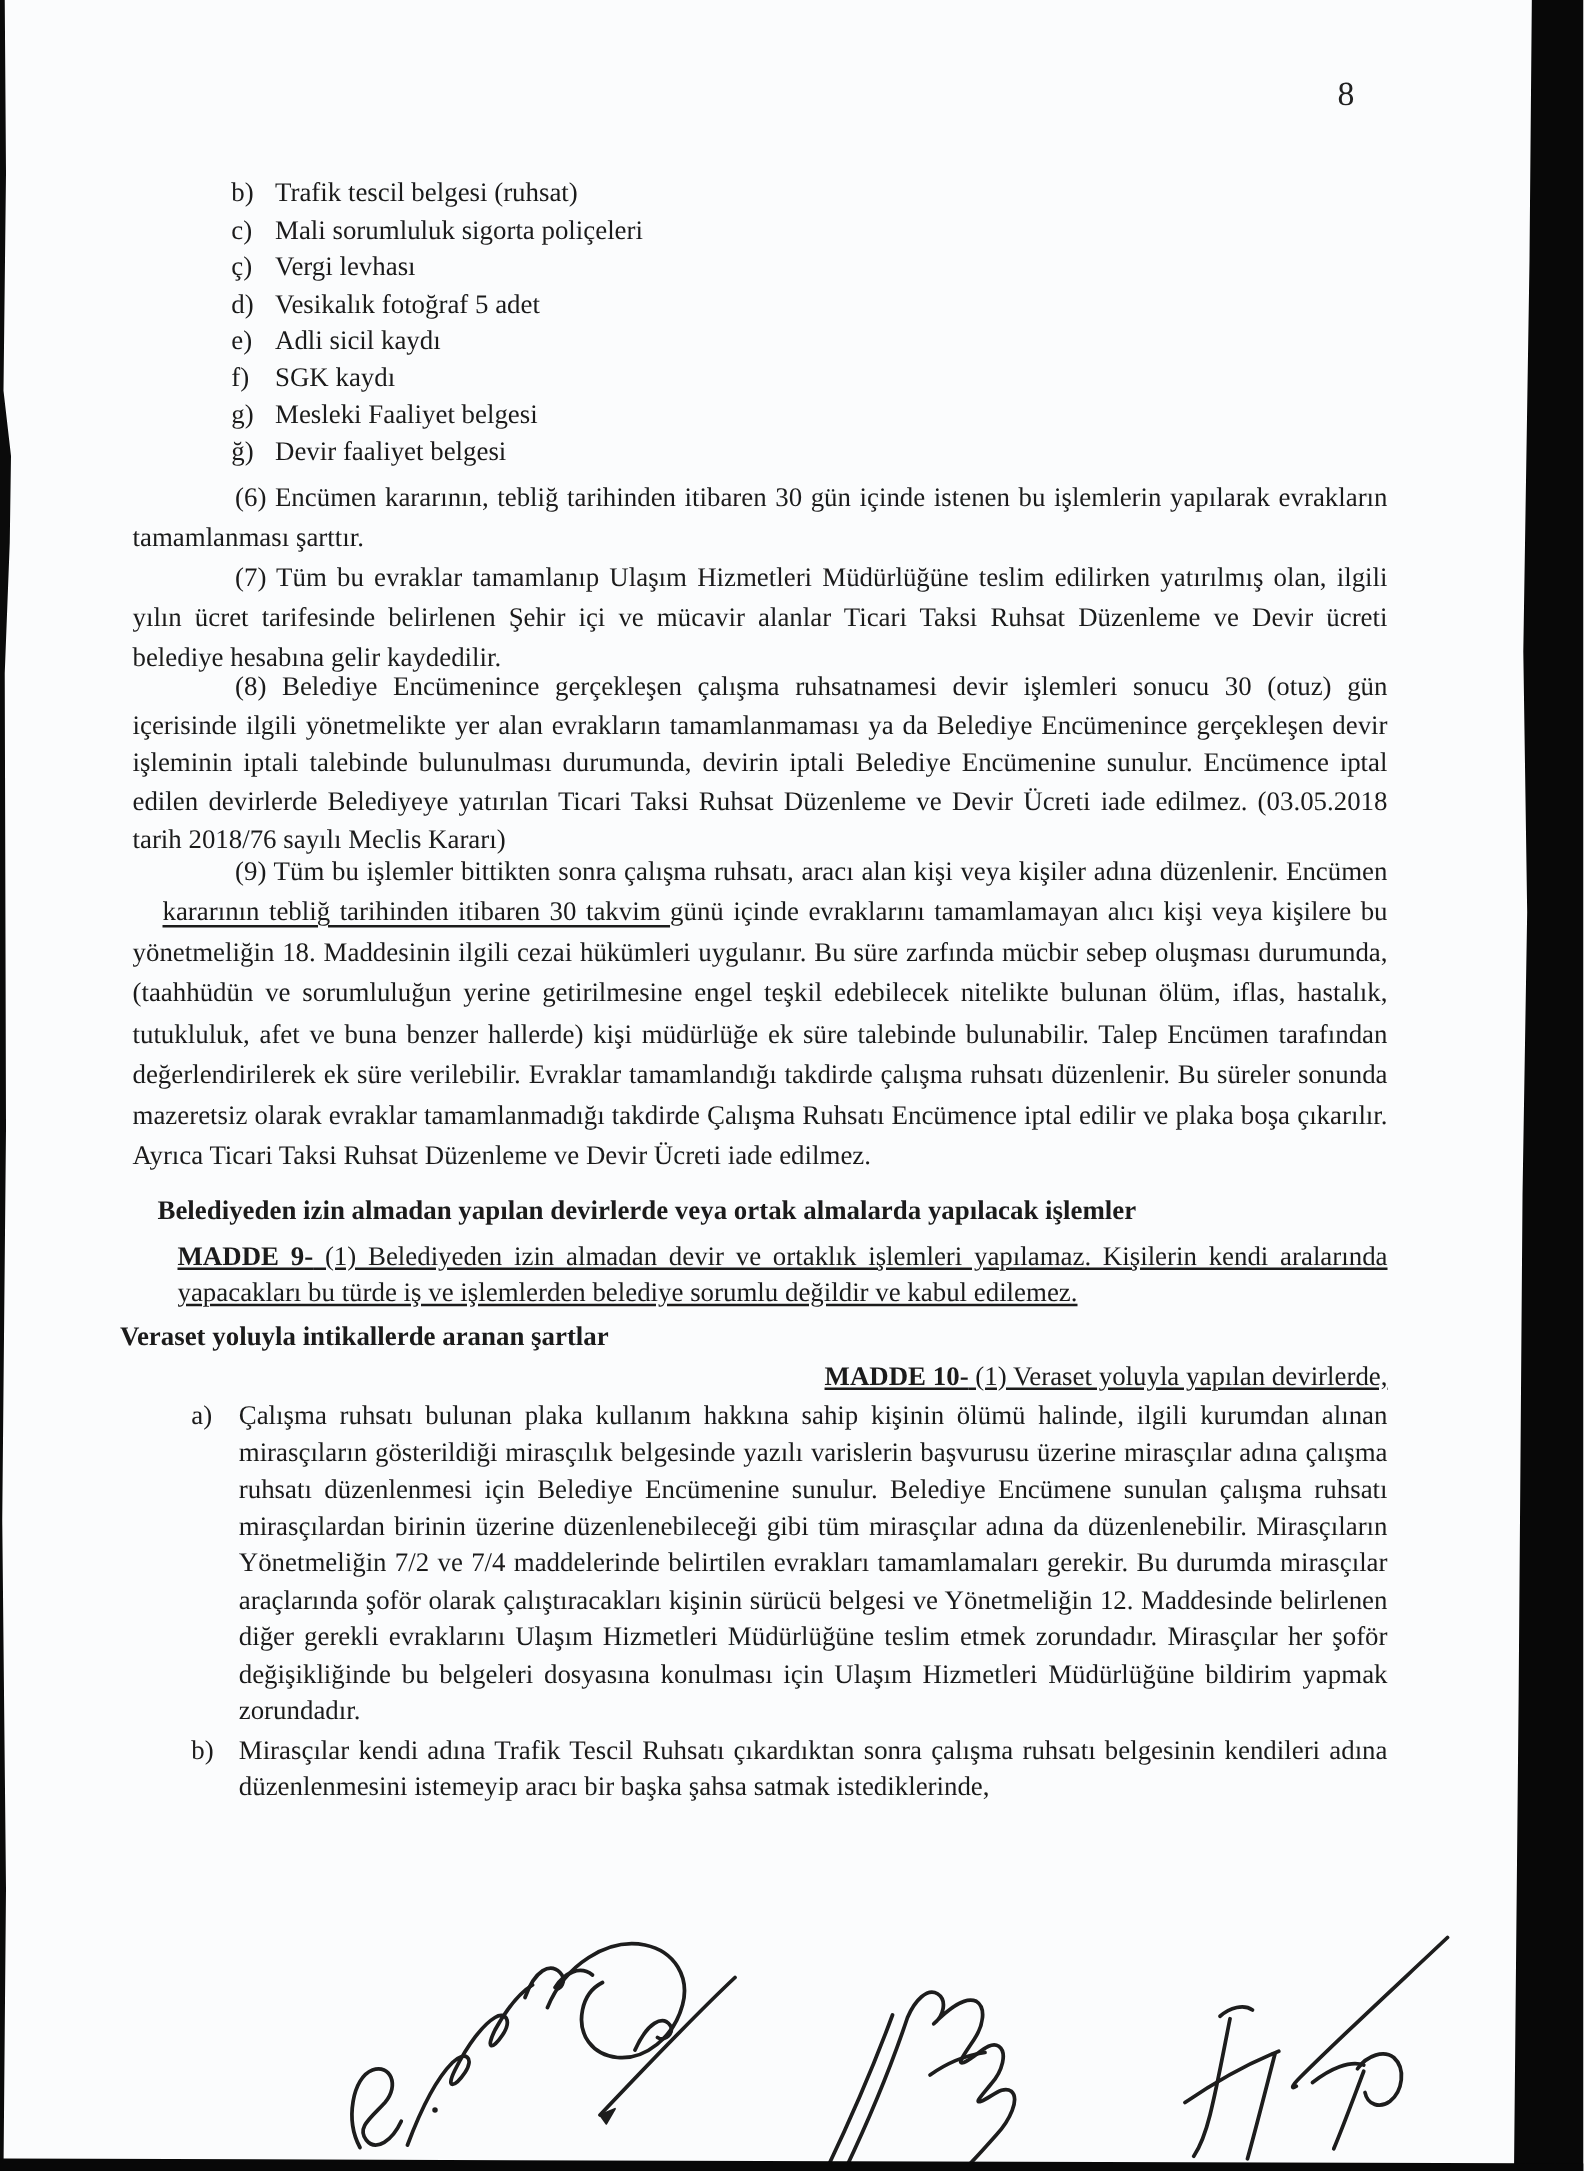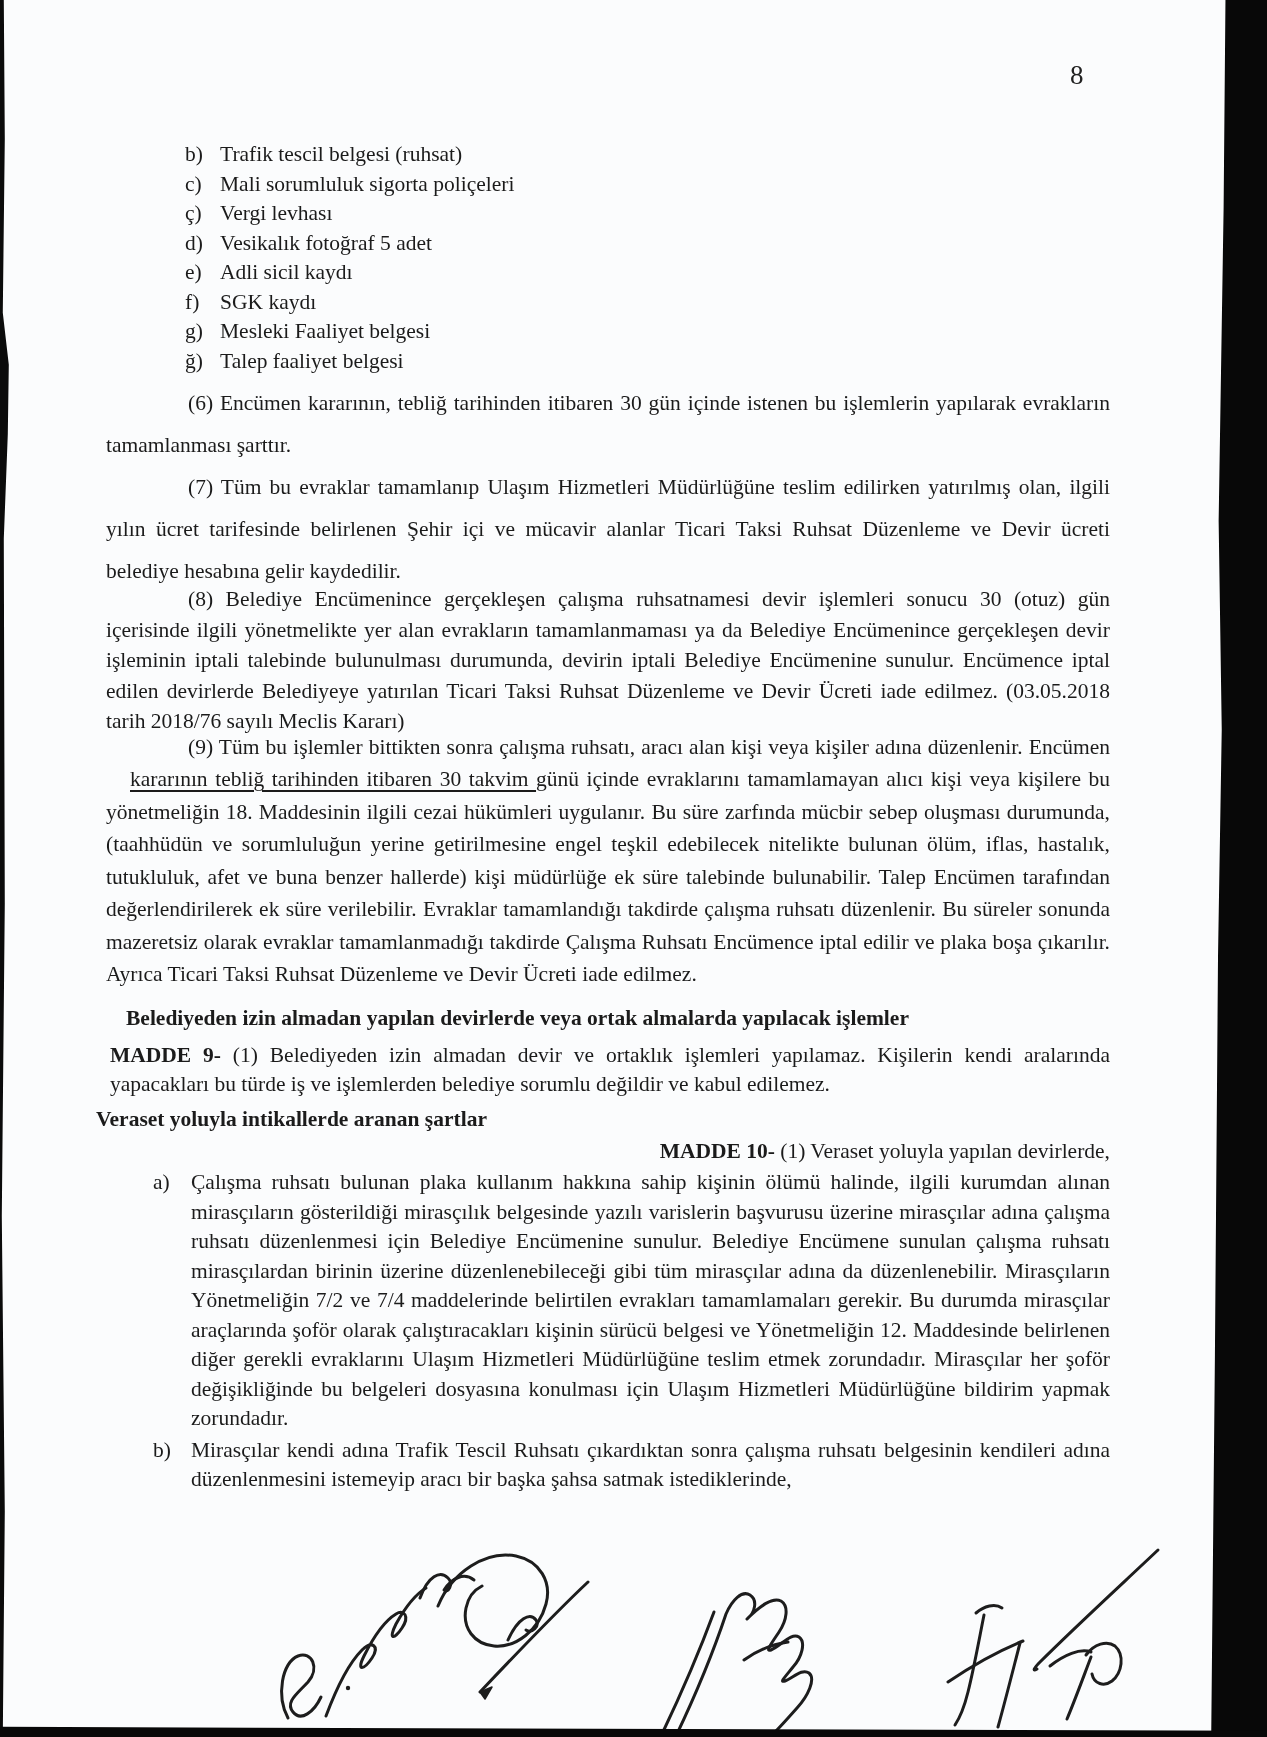--- a/index.html
+++ b/index.html
@@ -43,35 +43,35 @@
   .content {
     position: absolute; left: 106px; top: 140px; width: 1004px;
     font-size: 21.5px; line-height: 30px;
   }
 
   .chk-row { position: relative; padding-left: 114px; line-height: 29.5px; }
   .chk-marker { position: absolute; left: 79px; top: 0; }
 
   .clause {
     margin: 0; text-align: justify; text-justify: inter-word;
-    text-indent: 82px; line-height: 42px;
+    text-indent: 82px; line-height: 32px;
   }
   .clause-6 { margin-top: 6px; }
   .clause-8 { margin-top: -8px; line-height: 30.5px; }
   .clause-9 { margin-top: -6px; line-height: 32.5px; }
   .u-phrase { text-decoration: underline; text-decoration-thickness: 1.6px; text-underline-offset: 4px; margin-left: 24px; }
 
   .sec-heading {
     margin: 0 0 0 -10px; font-weight: 700; font-size: 21.5px; line-height: 30px;
   }
   .sec-heading.h1 { margin-top: 12px; margin-left: 20px; }
   .sec-heading.h2 { margin-top: 4px; }
 
   .madde {
-    margin: 8px 0 0 4px; text-align: justify; line-height: 29.5px;
+    margin: 8px 0 0 36px; text-align: justify; line-height: 29.5px; text-decoration: underline;
   }
   .madde .lbl { font-weight: 700; }
   .madde-10 { margin-top: 3px; text-align: right; }
 
   .lettered { position: relative; margin: 2px 0 0 0; padding-left: 85px;
               text-align: justify; line-height: 29.5px; }
   .lettered .marker { position: absolute; left: 47px; top: 0; }
 
   
   .signatures {
@@ -112,21 +112,21 @@
     <div class="chk-row">
       <span class="chk-marker">f)</span>
       <span>SGK kaydı</span>
     </div>
     <div class="chk-row">
       <span class="chk-marker">g)</span>
       <span>Mesleki Faaliyet belgesi</span>
     </div>
     <div class="chk-row">
       <span class="chk-marker">ğ)</span>
-      <span>Talep faaliyet belgesi</span>
+      <span>Devir faaliyet belgesi</span>
     </div>
 
     <p class="clause clause-6">(6) Encümen kararının, tebliğ tarihinden itibaren 30 gün içinde istenen bu işlemlerin yapılarak evrakların tamamlanması şarttır.</p>
     <p class="clause clause-7">(7) Tüm bu evraklar tamamlanıp Ulaşım Hizmetleri Müdürlüğüne teslim edilirken yatırılmış olan, ilgili yılın ücret tarifesinde belirlenen Şehir içi ve mücavir alanlar Ticari Taksi Ruhsat Düzenleme ve Devir ücreti belediye hesabına gelir kaydedilir.</p>
     <p class="clause clause-8">(8) Belediye Encümenince gerçekleşen çalışma ruhsatnamesi devir işlemleri sonucu 30 (otuz) gün içerisinde ilgili yönetmelikte yer alan evrakların tamamlanmaması ya da Belediye Encümenince gerçekleşen devir işleminin iptali talebinde bulunulması durumunda, devirin iptali Belediye Encümenine sunulur. Encümence iptal edilen devirlerde Belediyeye yatırılan Ticari Taksi Ruhsat Düzenleme ve Devir Ücreti iade edilmez. (03.05.2018 tarih 2018/76 sayılı Meclis Kararı)</p>
     <p class="clause clause-9"><span>(9) Tüm bu işlemler bittikten sonra çalışma ruhsatı, aracı alan kişi veya kişiler adına düzenlenir. Encümen </span><span class="u-phrase">kararının tebliğ tarihinden itibaren 30 takvim </span><span>günü içinde evraklarını tamamlamayan alıcı kişi veya kişilere bu yönetmeliğin 18. Maddesinin ilgili cezai hükümleri uygulanır. Bu süre zarfında mücbir sebep oluşması durumunda, (taahhüdün ve sorumluluğun yerine getirilmesine engel teşkil edebilecek nitelikte bulunan ölüm, iflas, hastalık, tutukluluk, afet ve buna benzer hallerde) kişi müdürlüğe ek süre talebinde bulunabilir. Talep Encümen tarafından değerlendirilerek ek süre verilebilir. Evraklar tamamlandığı takdirde çalışma ruhsatı düzenlenir. Bu süreler sonunda mazeretsiz olarak evraklar tamamlanmadığı takdirde Çalışma Ruhsatı Encümence iptal edilir ve plaka boşa çıkarılır. Ayrıca Ticari Taksi Ruhsat Düzenleme ve Devir Ücreti iade edilmez.</span></p>
 
     <h2 class="sec-heading h1">Belediyeden izin almadan yapılan devirlerde veya ortak almalarda yapılacak işlemler</h2>
     <p class="madde madde-9"><span class="lbl">MADDE 9-</span><span> (1) Belediyeden izin almadan devir ve ortaklık işlemleri yapılamaz. Kişilerin kendi aralarında yapacakları bu türde iş ve işlemlerden belediye sorumlu değildir ve kabul edilemez.</span></p>
 

